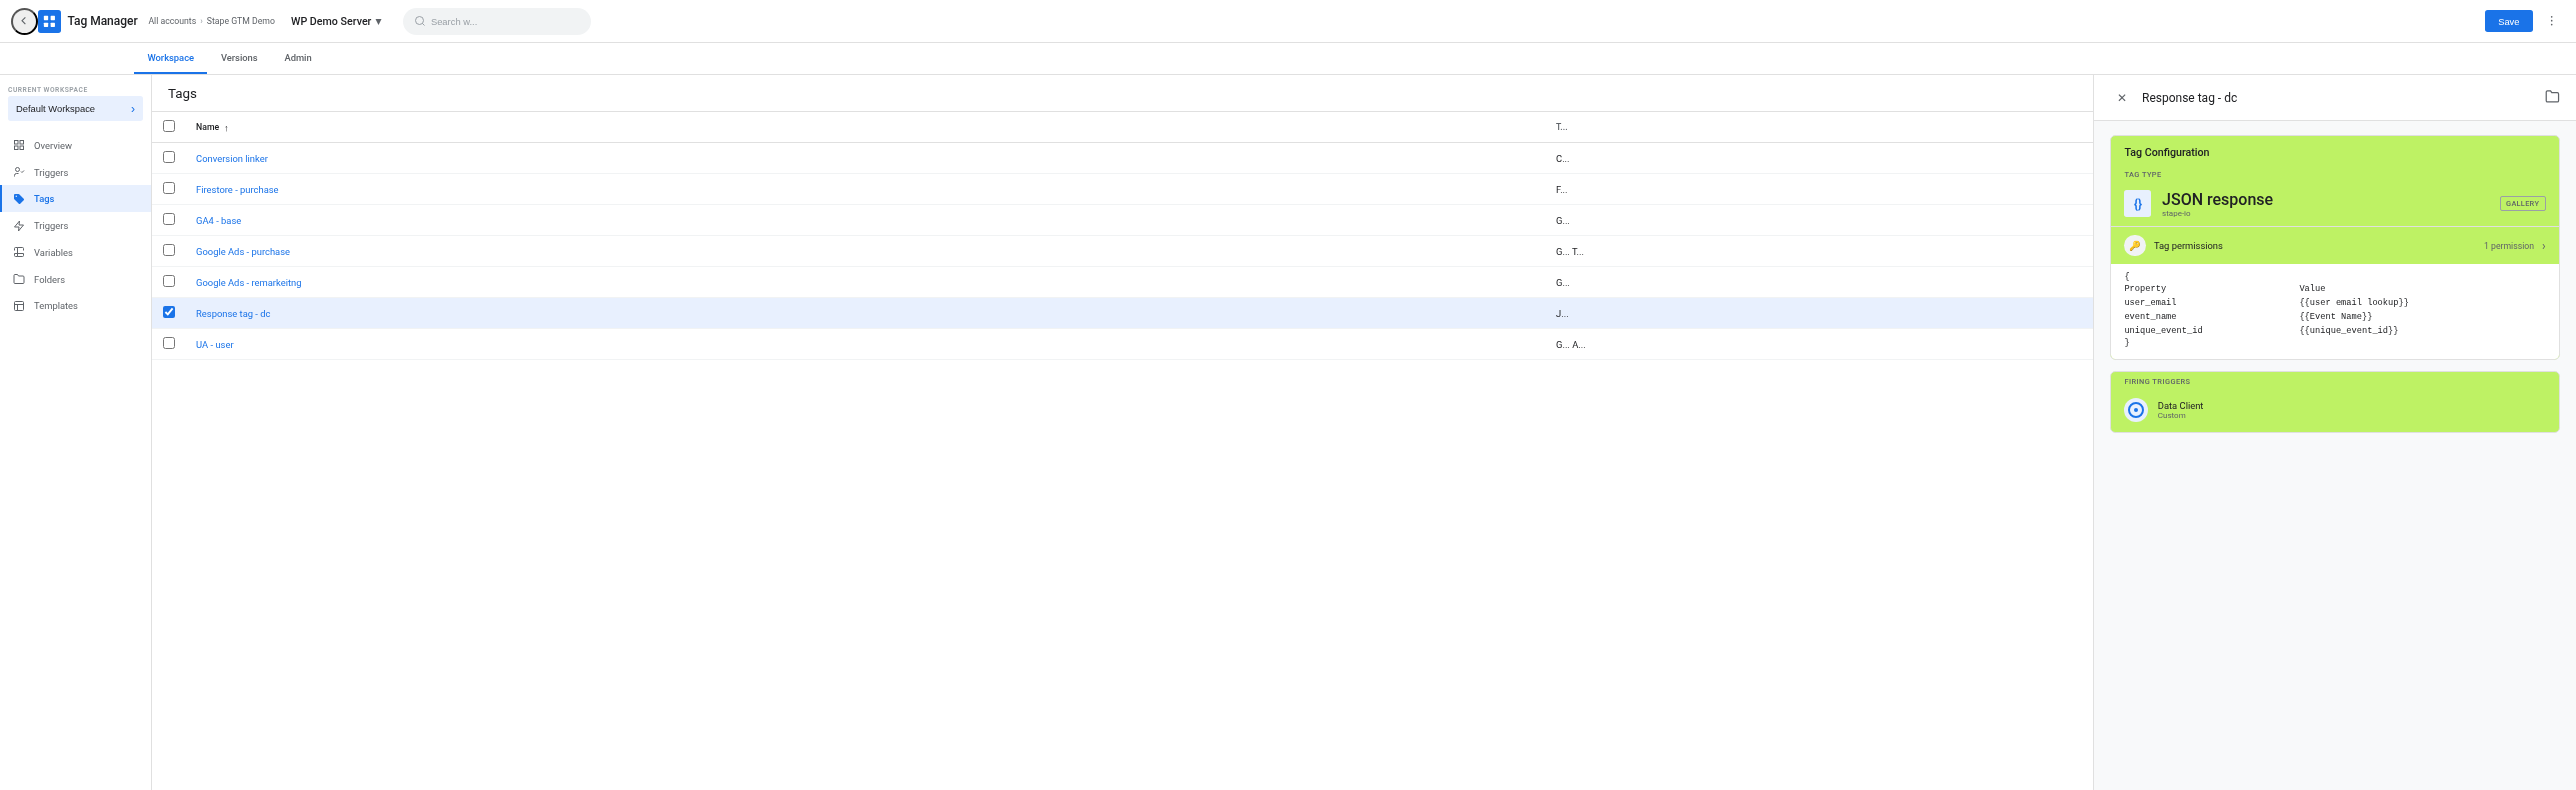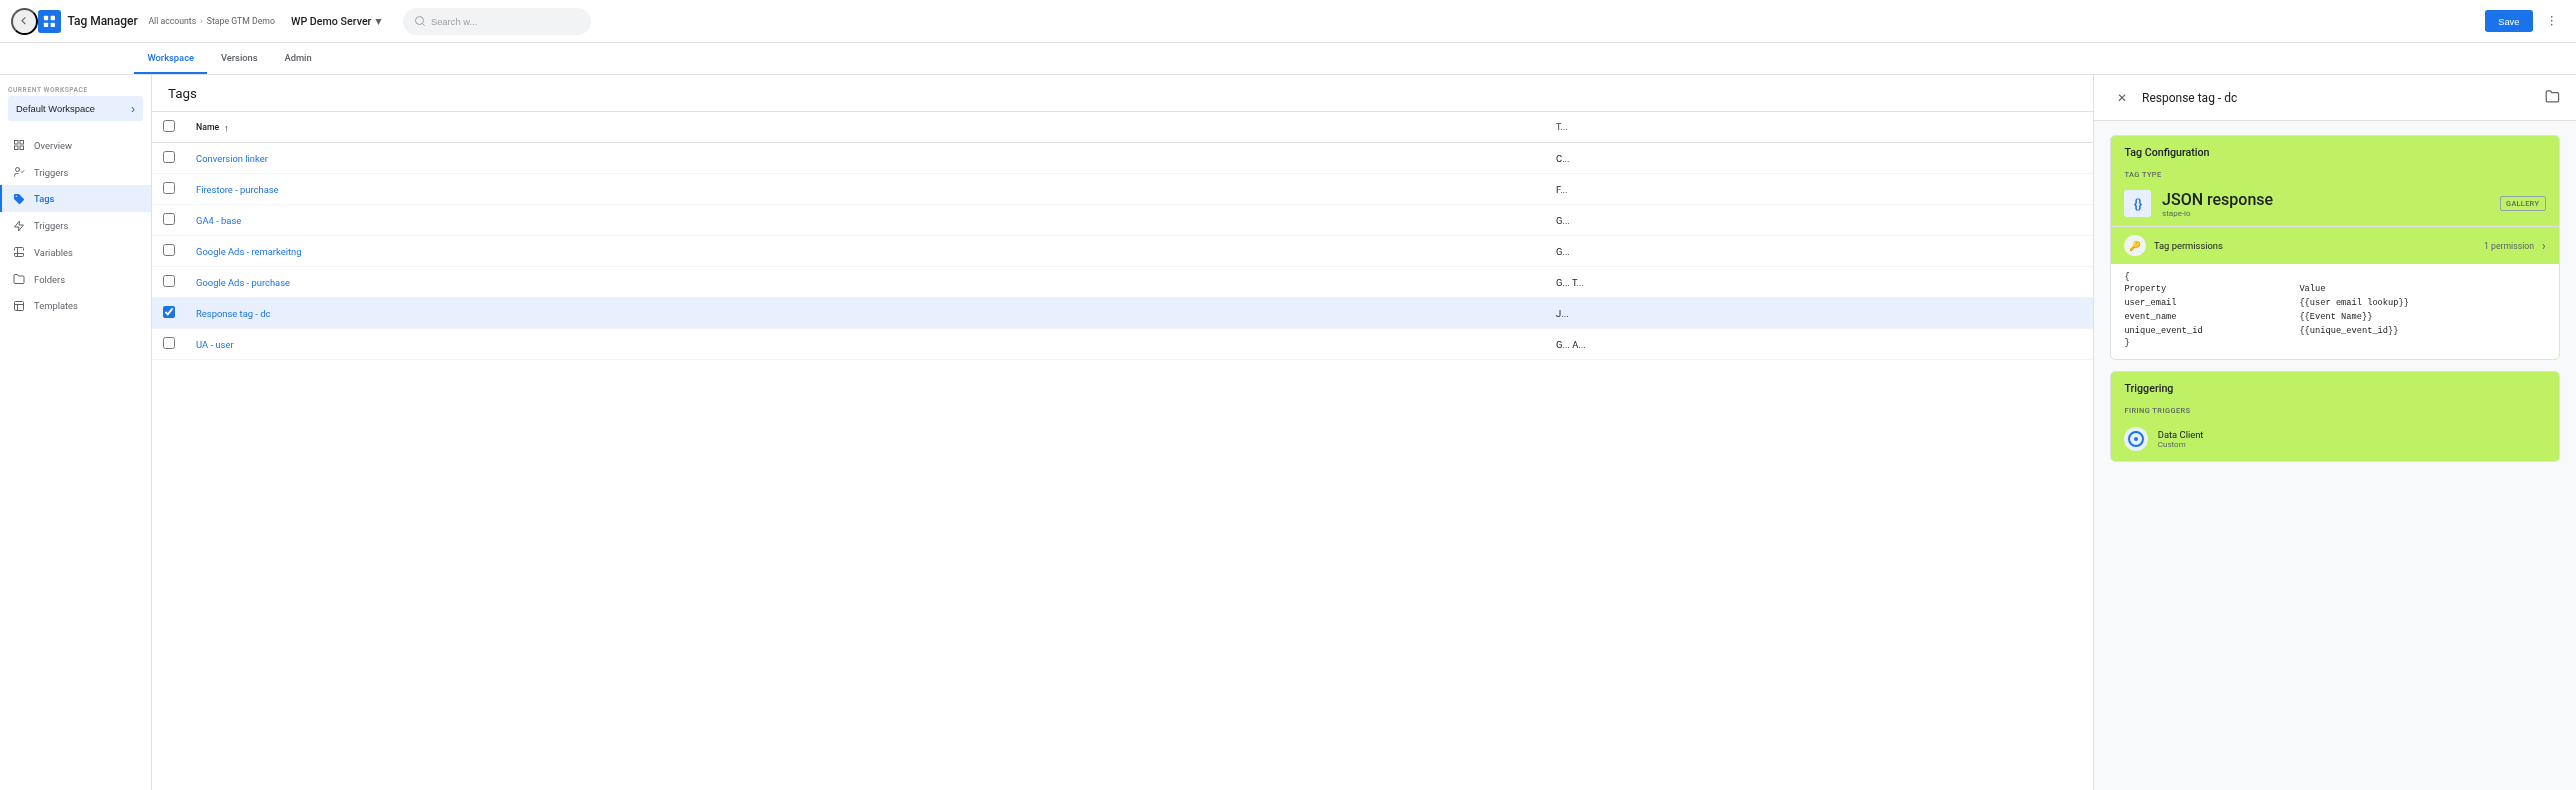--- a/index.html
+++ b/index.html
@@ -534,27 +534,27 @@
       <td><a class="tag-link">Firestore - purchase</a></td>
       <td>F...</td>
     </tr>
             <tr>
       <td><input type="checkbox" class="checkbox" style=""></td>
       <td><a class="tag-link">GA4 - base</a></td>
       <td>G...</td>
     </tr>
             <tr>
       <td><input type="checkbox" class="checkbox" style=""></td>
+      <td><a class="tag-link">Google Ads - purchase</a></td>
+      <td>G... T...</td>
+    </tr>
+            <tr>
+      <td><input type="checkbox" class="checkbox" style=""></td>
       <td><a class="tag-link">Google Ads - remarkeitng</a></td>
       <td>G...</td>
-    </tr>
-            <tr>
-      <td><input type="checkbox" class="checkbox" style=""></td>
-      <td><a class="tag-link">Google Ads - purchase</a></td>
-      <td>G... T...</td>
     </tr>
             <tr class="selected">
       <td><input type="checkbox" class="checkbox" checked="" style=""></td>
       <td><a class="tag-link">Response tag - dc</a></td>
       <td>J...</td>
     </tr>
             <tr>
       <td><input type="checkbox" class="checkbox" style=""></td>
       <td><a class="tag-link">UA - user</a></td>
       <td>G... A...</td>
@@ -619,21 +619,20 @@
       <td class="json-prop-col">unique_event_id</td>
       <td class="json-val-col">{{unique_event_id}}</td>
     </tr>
                 </tbody>
             </table>
             <div class="json-brace">}</div>
           </div>
         </div>
 
         <div class="card">
-          <div class="card-section-title">Triggering</div>
           <div class="card-label">Firing Triggers</div>
           <div class="trigger-row">
             <div class="trigger-icon">
               <div class="trigger-icon-inner">
                 <div class="trigger-icon-dot"></div>
               </div>
             </div>
             <div class="trigger-info">
               <div class="trigger-name">Data Client</div>
               <div class="trigger-type">Custom</div>

